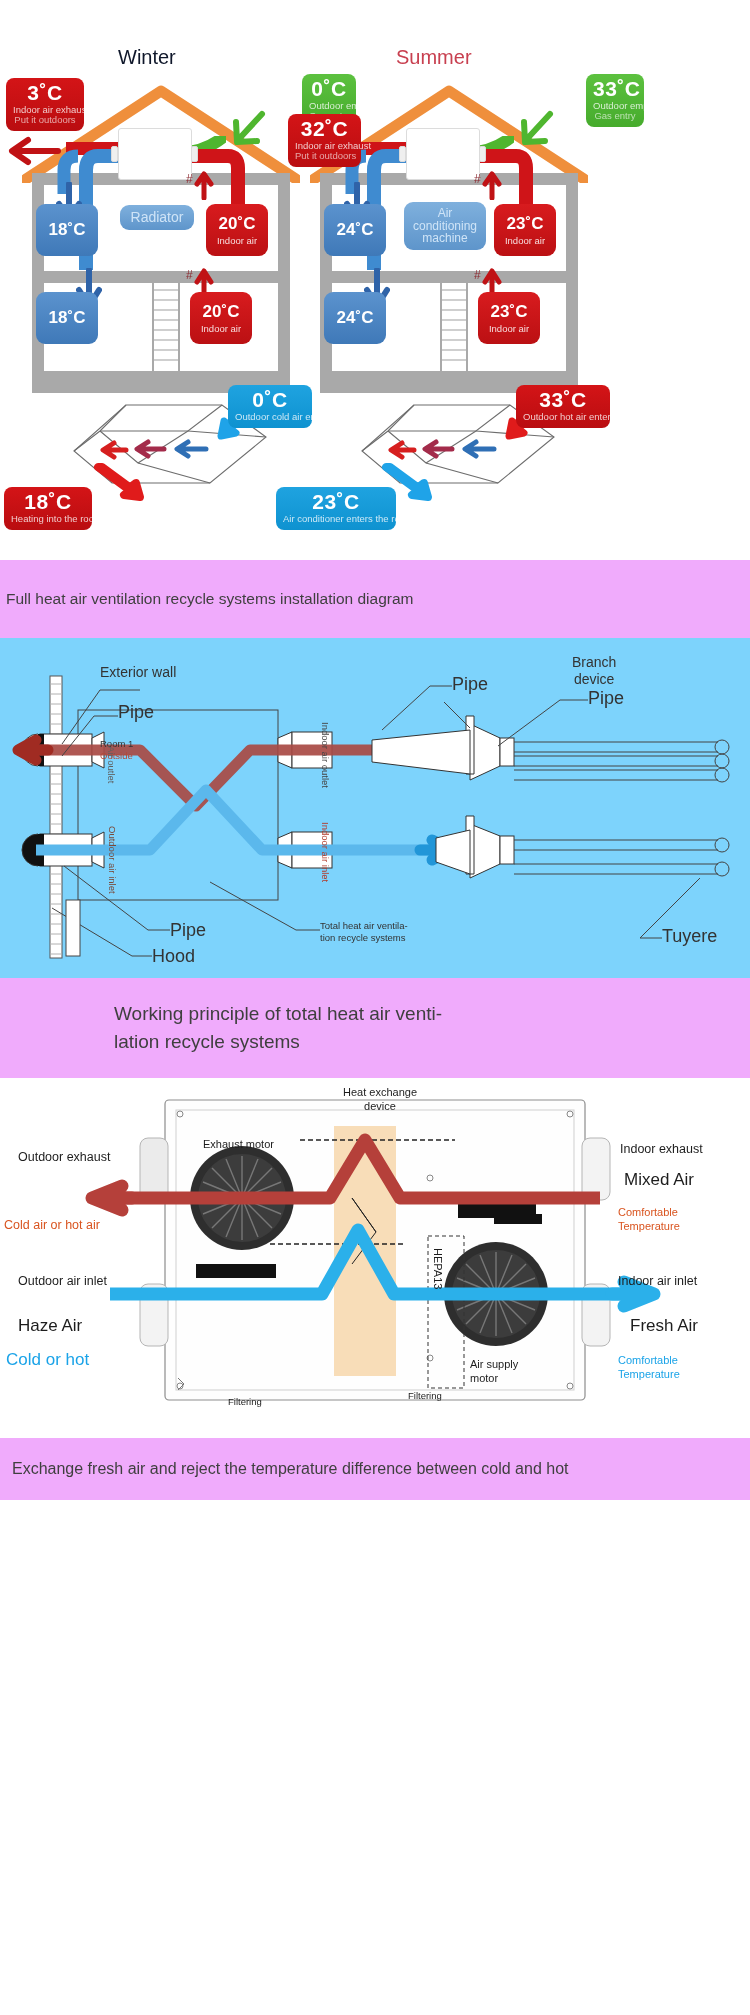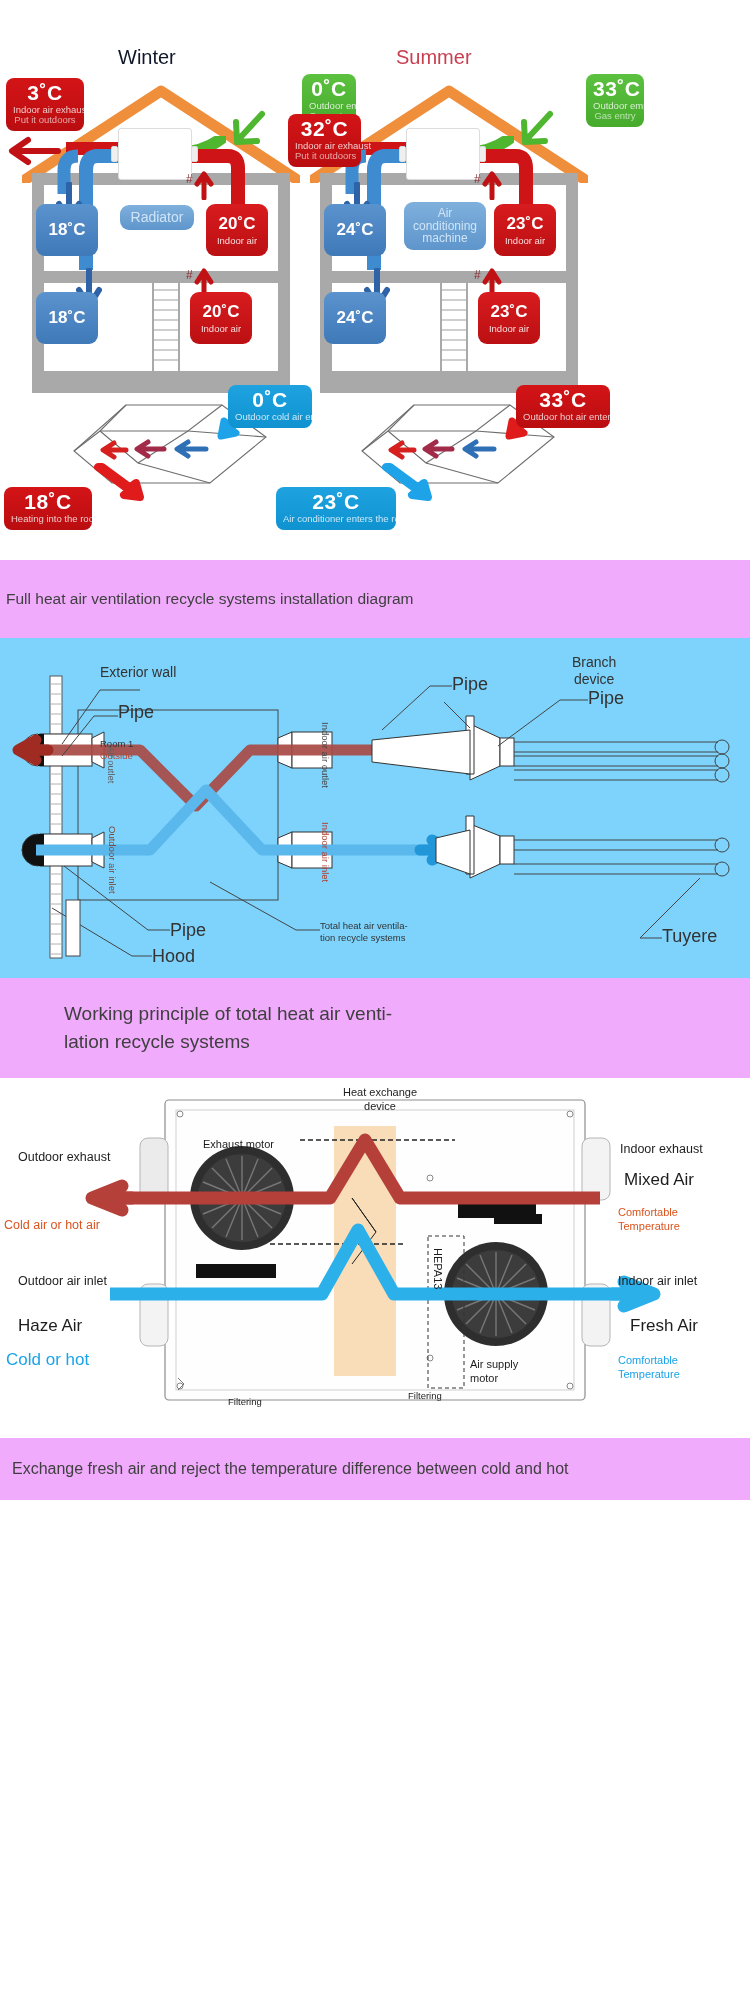--- a/index.html
+++ b/index.html
@@ -74,21 +74,21 @@
   .hashmark { position:absolute; color:#8c2b32; font-size: 12px; z-index:21; }
 
   
   #sec-cores { position: relative; height: 185px; }
   .core { position:absolute; }
 
   
   .banner { background: #f0abfc; width: 750px; display:flex; align-items:center; }
   #banner1 { height: 78px; padding-left: 6px; }
   #banner1 .txt { font-size: 15.5px; color: #3f3f3f; }
-  #banner2 { height: 100px; padding-left: 64px; }
+  #banner2 { height: 100px; padding-left: 114px; }
   #banner2 .txt { font-size: 19px; color: #3f3f3f; line-height: 1.45; }
   #banner3 { height: 62px; padding-left: 12px; }
   #banner3 .txt { font-size: 16px; color: #3f3f3f; white-space: nowrap; }
 
   
   #sec-install { position: relative; height: 340px; background:#7dd3fc; }
   #sec-install .lbl { position:absolute; font-size: 14px; color:#333; }
   #sec-install .lbl.sm { font-size: 9.5px; }
   #sec-install .lbl.vert { writing-mode: vertical-rl; }
 

